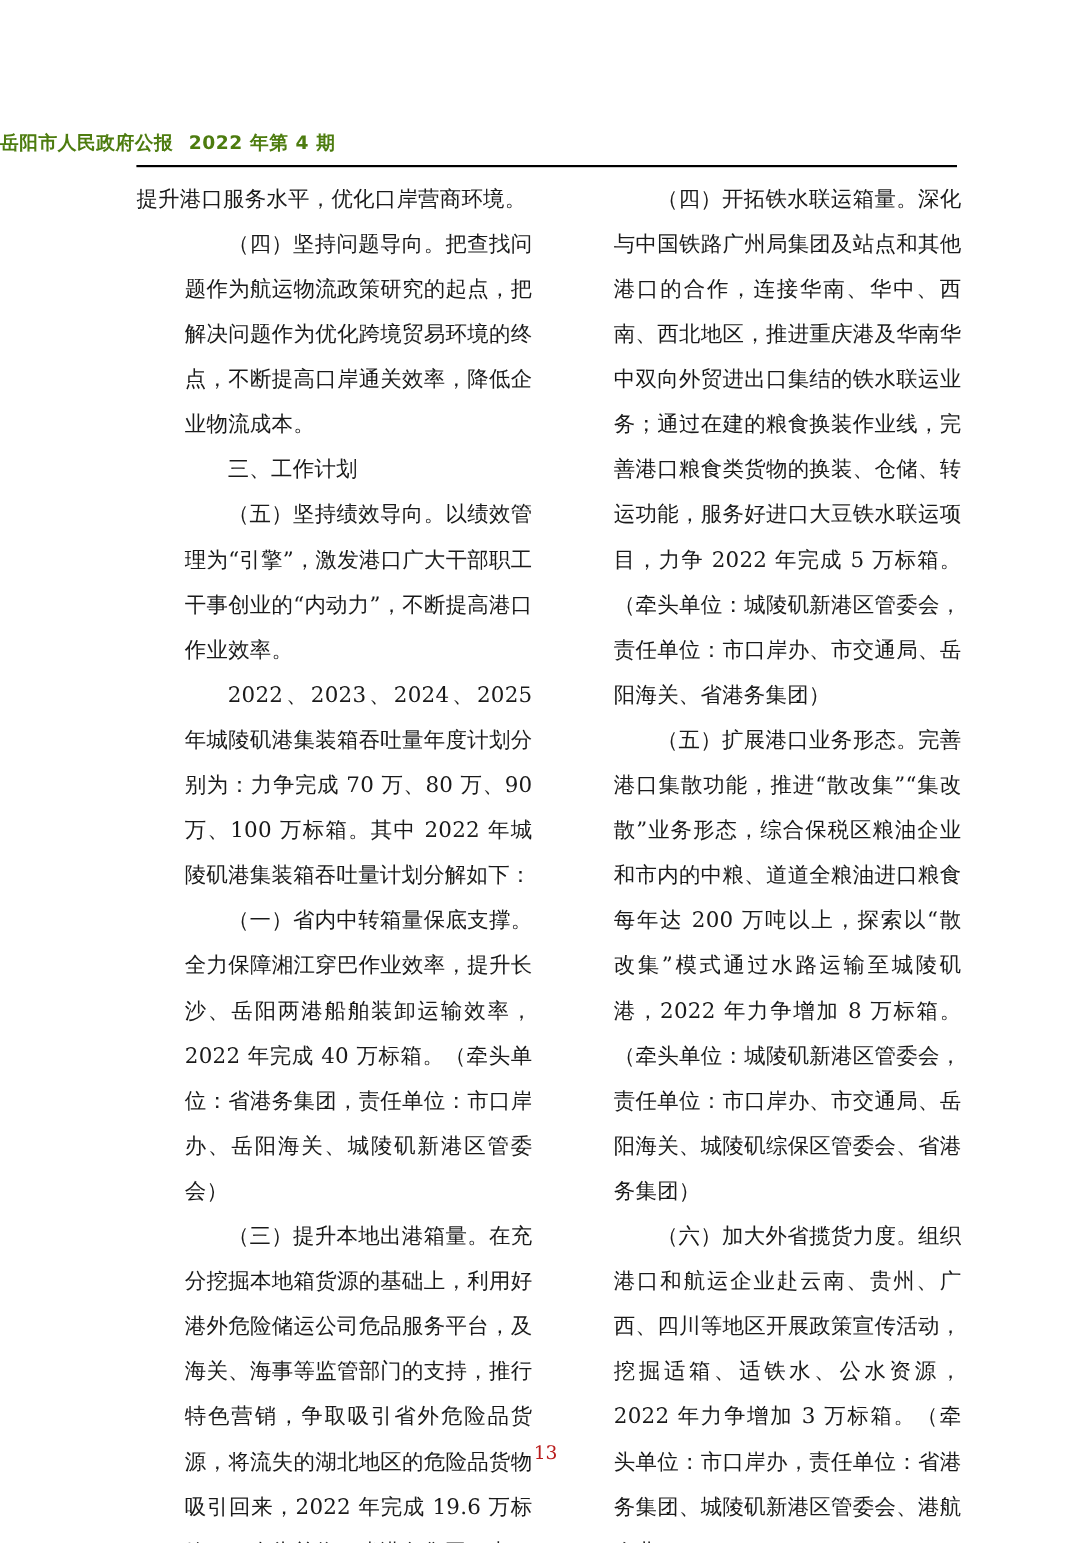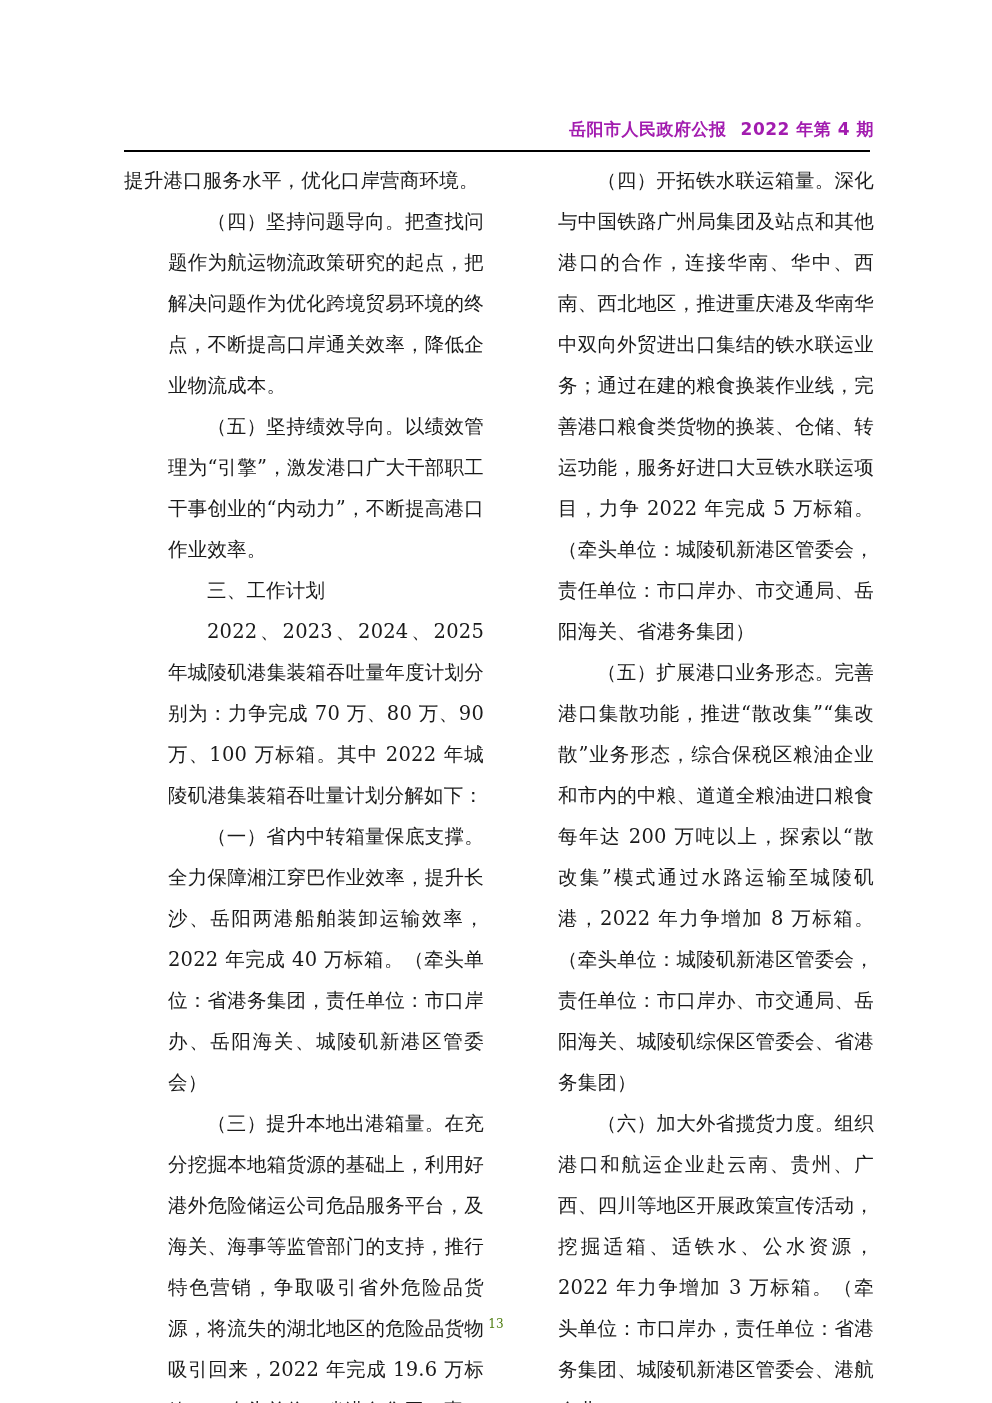--- a/index.html
+++ b/index.html
@@ -16,27 +16,27 @@
     box-sizing: border-box;
     font-family: "DejaVu Serif", "Liberation Serif", serif;
     color: #1a1a1a;
     overflow: hidden;
   }
   .header {
     position: absolute;
     top: 118px;
     left: 0;
     right: 0;
-    text-align: right;
+    text-align: left;
     padding-right: 118px;
     font-family: "DejaVu Sans", "Liberation Sans", sans-serif;
     font-weight: bold;
     font-size: 17px;
     letter-spacing: 0.5px;
-    color: #a21caf;
+    color: #4d7c0f;
   }
   .header .period {
     margin-left: 14px;
   }
   .header-rule {
     position: absolute;
     top: 150px;
     left: 124px;
     right: 122px;
     height: 2px;
@@ -67,41 +67,41 @@
     text-indent: 2em;
     margin-left: 44px;
   }
   .page-number {
     position: absolute;
     left: 0;
     right: 0;
     bottom: 72px;
     text-align: center;
     font-family: "DejaVu Serif", "Liberation Serif", serif;
-    font-size: 12px;
-    color: #4d7c0f;
+    font-size: 17px;
+    color: #b91c1c;
   }
 </style>
 </head>
 <body>
 
 <div class="page">
 
   <div class="header">
     <span>岳阳市人民政府公报</span><span class="period">2022 年第 4 期</span>
   </div>
   <div class="header-rule"></div>
 
   <div class="columns">
 
     <div class="col">
       <p class="para">提升港口服务水平，优化口岸营商环境。</p>
       <p class="para indent">（四）坚持问题导向。把查找问题作为航运物流政策研究的起点，把解决问题作为优化跨境贸易环境的终点，不断提高口岸通关效率，降低企业物流成本。</p>
+      <p class="para indent">三、工作计划</p>
       <p class="para indent">（五）坚持绩效导向。以绩效管理为“引擎”，激发港口广大干部职工干事创业的“内动力”，不断提高港口作业效率。</p>
-      <p class="para indent">三、工作计划</p>
       <p class="para indent">2022、2023、2024、2025 年城陵矶港集装箱吞吐量年度计划分别为：力争完成 70 万、80 万、90 万、100 万标箱。其中 2022 年城陵矶港集装箱吞吐量计划分解如下：</p>
       <p class="para indent">（一）省内中转箱量保底支撑。全力保障湘江穿巴作业效率，提升长沙、岳阳两港船舶装卸运输效率，2022 年完成 40 万标箱。（牵头单位：省港务集团，责任单位：市口岸办、岳阳海关、城陵矶新港区管委会）</p>
       <p class="para indent">（三）提升本地出港箱量。在充分挖掘本地箱货源的基础上，利用好港外危险储运公司危品服务平台，及海关、海事等监管部门的支持，推行特色营销，争取吸引省外危险品货源，将流失的湖北地区的危险品货物吸引回来，2022 年完成 19.6 万标箱。（牵头单位：省港务集团，责</p>
     </div>
 
     <div class="col">
       <p class="para indent">（四）开拓铁水联运箱量。深化与中国铁路广州局集团及站点和其他港口的合作，连接华南、华中、西南、西北地区，推进重庆港及华南华中双向外贸进出口集结的铁水联运业务；通过在建的粮食换装作业线，完善港口粮食类货物的换装、仓储、转运功能，服务好进口大豆铁水联运项目，力争 2022 年完成 5 万标箱。（牵头单位：城陵矶新港区管委会，责任单位：市口岸办、市交通局、岳阳海关、省港务集团）</p>
       <p class="para indent">（五）扩展港口业务形态。完善港口集散功能，推进“散改集”“集改散”业务形态，综合保税区粮油企业和市内的中粮、道道全粮油进口粮食每年达 200 万吨以上，探索以“散改集”模式通过水路运输至城陵矶港，2022 年力争增加 8 万标箱。（牵头单位：城陵矶新港区管委会，责任单位：市口岸办、市交通局、岳阳海关、城陵矶综保区管委会、省港务集团）</p>
       <p class="para indent">（六）加大外省揽货力度。组织港口和航运企业赴云南、贵州、广西、四川等地区开展政策宣传活动，挖掘适箱、适铁水、公水资源，2022 年力争增加 3 万标箱。（牵头单位：市口岸办，责任单位：省港务集团、城陵矶新港区管委会、港航企业）</p>
       <p class="para indent">（七）加大园区揽货力度。组织小分队配合省里的五大通道进园区活动在省内开展揽货活动，2022 年力争增加 1 万标箱。（牵头单位：省港务集团，责任单位：市口岸办、城陵矶新港区管委会）</p>

